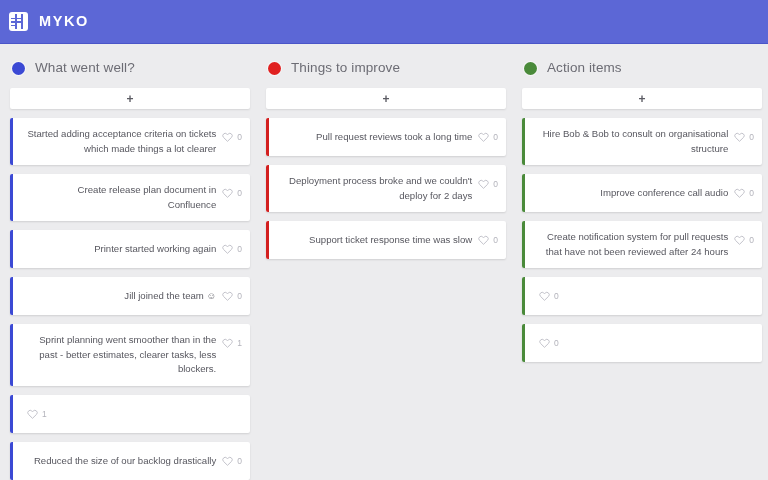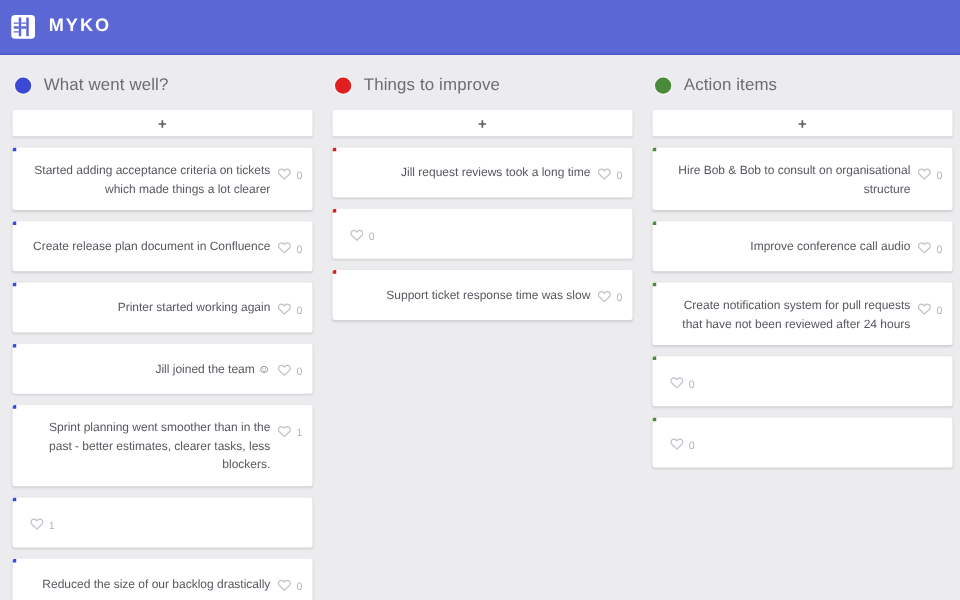--- a/index.html
+++ b/index.html
@@ -116,21 +116,20 @@
     gap: 9px;
   }
   .card {
     background: #ffffff;
     border-radius: 2px;
     box-shadow: 0 1px 2px rgba(0,0,0,0.12);
     display: flex;
     align-items: stretch;
     min-height: 38px;
     overflow: hidden;
-    flex-direction: column;
   }
   .card-stripe {
     width: 3px;
     flex: 0 0 3px;
   }
   .card-body {
     flex: 1 1 auto;
     display: flex;
     align-items: center;
     padding: 9px 8px 9px 14px;
@@ -275,32 +274,33 @@
         <span class="col-dot" style="background: rgb(224, 32, 32);"></span>
         <span class="col-title">Things to improve</span>
       </div>
       <div class="add-bar">
         <span class="plus">+</span>
       </div>
       <div class="card-list">
         <div class="card">
           <div class="card-stripe" style="background: rgb(211, 32, 32);"></div>
           <div class="card-body">
-            <div class="card-text">Jill request reviews took a long time</div>
+            <div class="card-text">Pull request reviews took a long time</div>
             <div class="card-like">
               <span class="heart-icon"><svg width="11" height="10" viewBox="0 0 24 22" fill="none" stroke="#c2c2ca" stroke-width="2.2" stroke-linejoin="round">
                   <path d="M12 20.5 3.2 11.9a5.2 5.2 0 0 1 0-7.4 5.2 5.2 0 0 1 7.4 0L12 5.9l1.4-1.4a5.2 5.2 0 0 1 7.4 0 5.2 5.2 0 0 1 0 7.4z"></path>
                 </svg></span>
               <span class="like-count">0</span>
             </div>
           </div>
         </div>
         <div class="card">
           <div class="card-stripe" style="background: rgb(211, 32, 32);"></div>
           <div class="card-body">
+            <div class="card-text">Deployment process broke and we couldn't deploy for 2 days</div>
             <div class="card-like">
               <span class="heart-icon"><svg width="11" height="10" viewBox="0 0 24 22" fill="none" stroke="#c2c2ca" stroke-width="2.2" stroke-linejoin="round">
                   <path d="M12 20.5 3.2 11.9a5.2 5.2 0 0 1 0-7.4 5.2 5.2 0 0 1 7.4 0L12 5.9l1.4-1.4a5.2 5.2 0 0 1 7.4 0 5.2 5.2 0 0 1 0 7.4z"></path>
                 </svg></span>
               <span class="like-count">0</span>
             </div>
           </div>
         </div>
         <div class="card">
           <div class="card-stripe" style="background: rgb(211, 32, 32);"></div>

